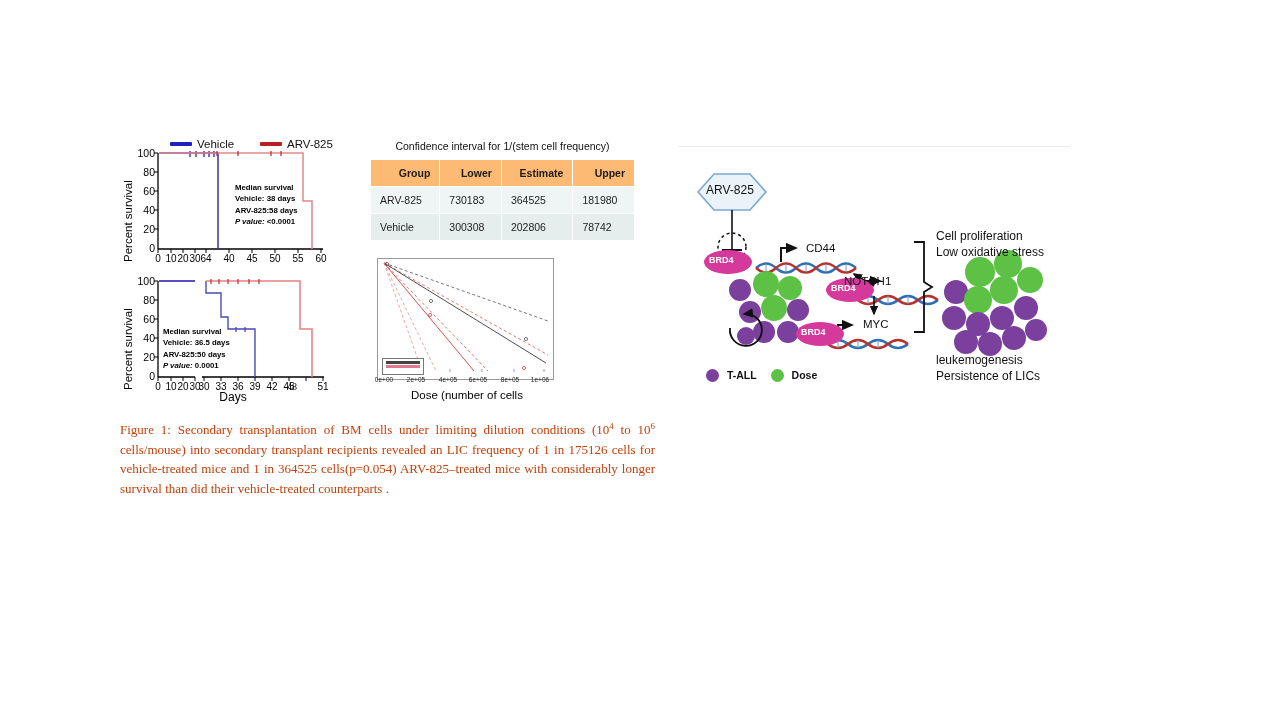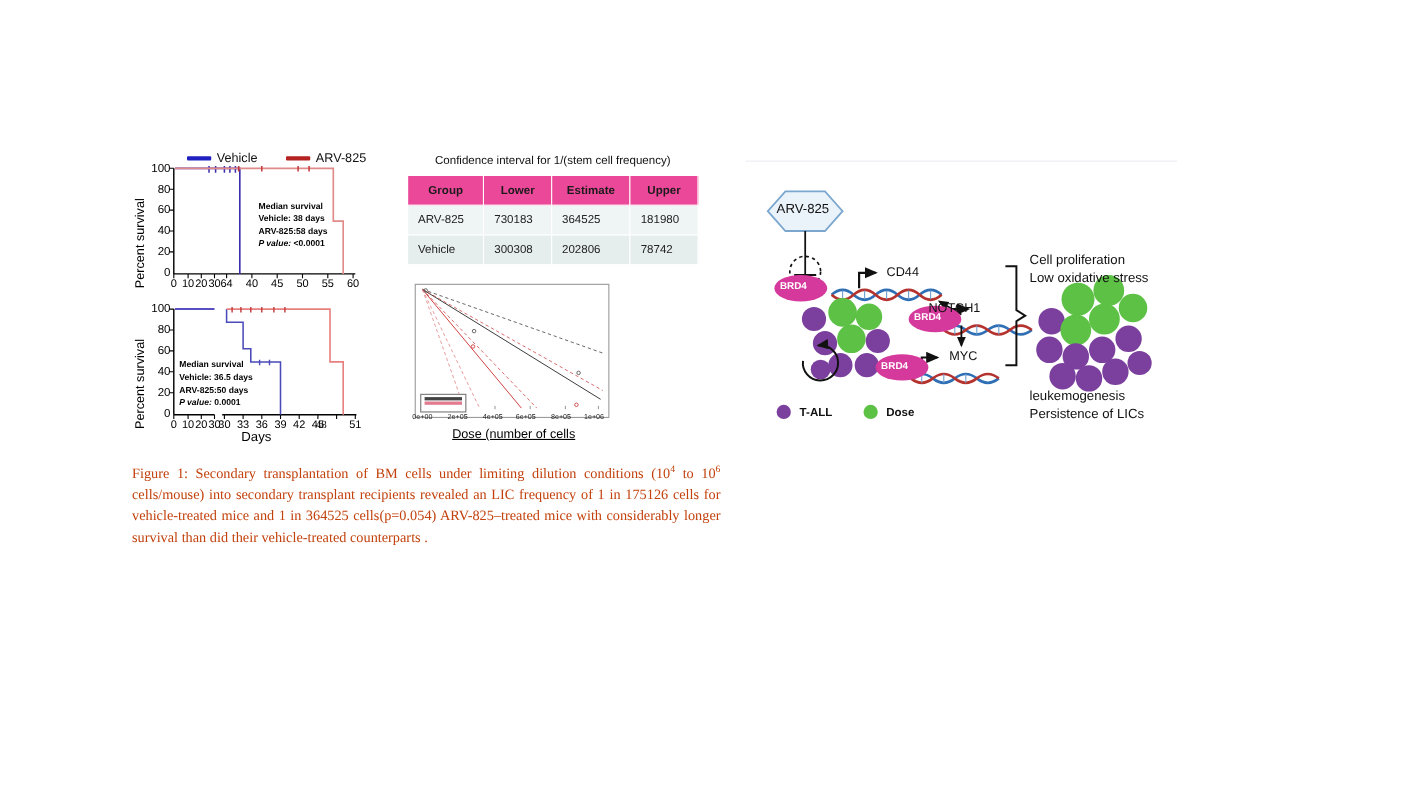--- a/index.html
+++ b/index.html
@@ -25,47 +25,47 @@
   .xlab{position:absolute;font-size:10px;color:#000;text-align:center;width:22px;}
   .ytitle{position:absolute;font-size:12px;color:#000;transform:rotate(-90deg);transform-origin:left top;white-space:nowrap;}
   .xtitle{position:absolute;font-size:12px;color:#000;text-align:center;}
   .annot{position:absolute;font-size:7.8px;line-height:1.45;color:#000;font-weight:bold;white-space:nowrap;}
   .annot i{}
 
   
   #ci-table-wrap{position:absolute;left:370px;top:140px;width:265px;}
   .tbl-title{font-size:10.5px;color:#111;text-align:center;margin-bottom:7px;}
   table.ci{border-collapse:collapse;width:265px;font-size:10.5px;}
-  table.ci th{background:#ec4899;color:#1b1b1b;font-weight:bold;text-align:center;
+  table.ci th{background:#fdba74;color:#1b1b1b;font-weight:bold;text-align:right;
       padding:7px 9px;border:1px solid #ffffff;}
   table.ci td{background:#eff5f5;color:#222;padding:7px 9px;border:1px solid #ffffff;}
   table.ci tr.alt td{background:#e6eded;}
 
   
   #dilution{position:absolute;left:377px;top:258px;width:175px;height:120px;
      border:1px solid #9a9a9a;background:#fff;}
   .dil-xlab{position:absolute;font-size:6.5px;color:#222;text-align:center;width:30px;}
   .dil-title{position:absolute;left:372px;top:389px;width:190px;text-align:center;
-     font-size:11.5px;color:#000;text-decoration:underline;}
+     font-size:11.5px;color:#000;}
   .mini-legend{position:absolute;left:4px;bottom:4px;width:38px;height:13px;
      border:1px solid #777;background:#fff;padding:1px;}
   .mini-legend div{height:3px;margin:1px 2px;}
 
   
   .caption{position:absolute;font-family:"Liberation Serif", serif;color:#c2410c;}
   #cap1{left:120px;top:420px;width:535px;font-size:13px;line-height:1.5;text-align:justify;}
   #cap2{left:680px;top:422px;width:360px;font-size:11px;line-height:1.45;font-style:italic;}
   sup{font-size:.68em;vertical-align:super;}
 
   
   #mech{position:absolute;left:0;top:0;width:400px;height:280px;}
   .mlabel{position:absolute;font-size:11.5px;color:#111;white-space:nowrap;}
   .mlabel.big{font-size:12px;}
   .legend-dot{display:inline-block;width:13px;height:13px;border-radius:50%;vertical-align:middle;}
-  #mech-legend{position:absolute;left:28px;top:236px;font-size:10.5px;color:#111;display:flex;gap:28px;align-items:center;}
+  #mech-legend{position:absolute;left:28px;top:236px;font-size:10.5px;color:#111;display:flex;gap:14px;align-items:center;}
   #mech-legend span.lbl{margin-left:5px;font-weight:bold;vertical-align:middle;}
 </style>
 </head>
 <body>
 
 <div class="page">
 
   <div class="divider"></div>
 
   <div id="left-panel">

